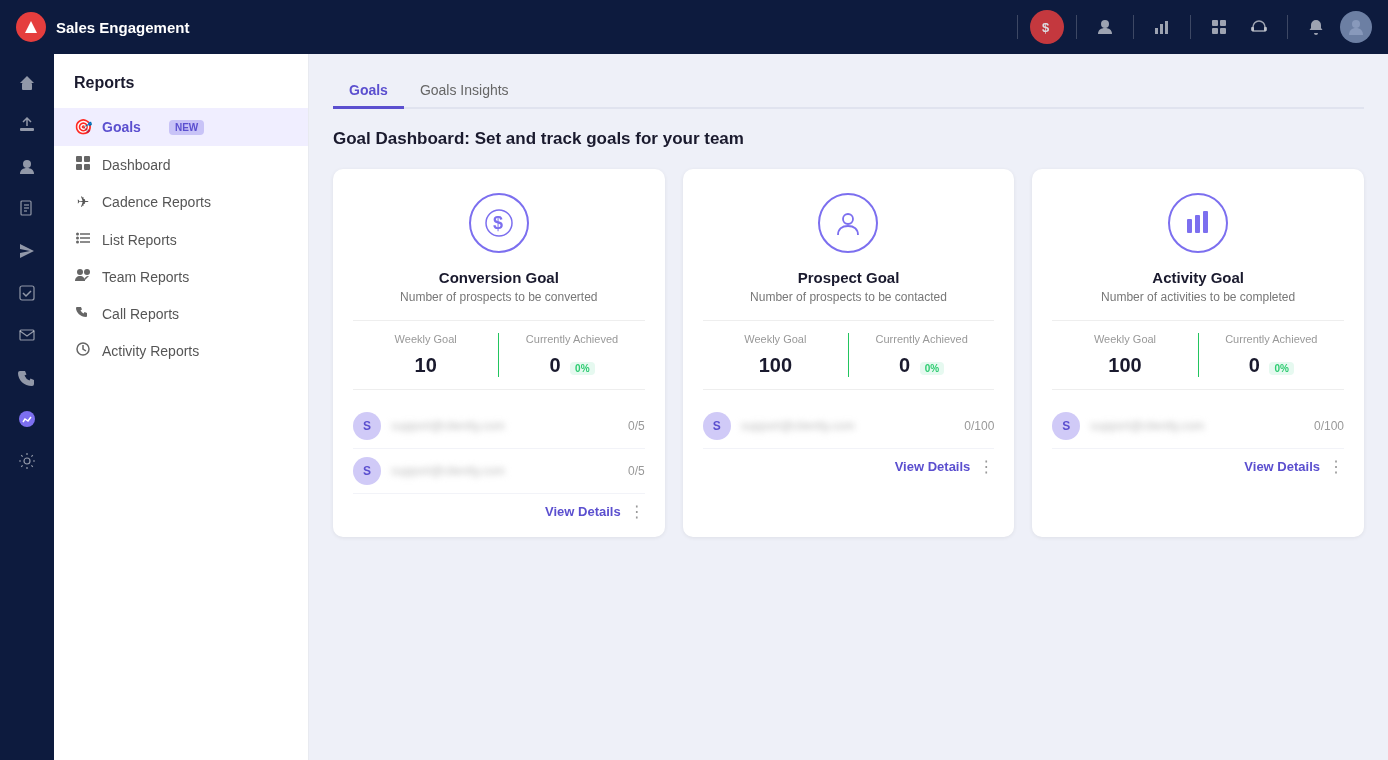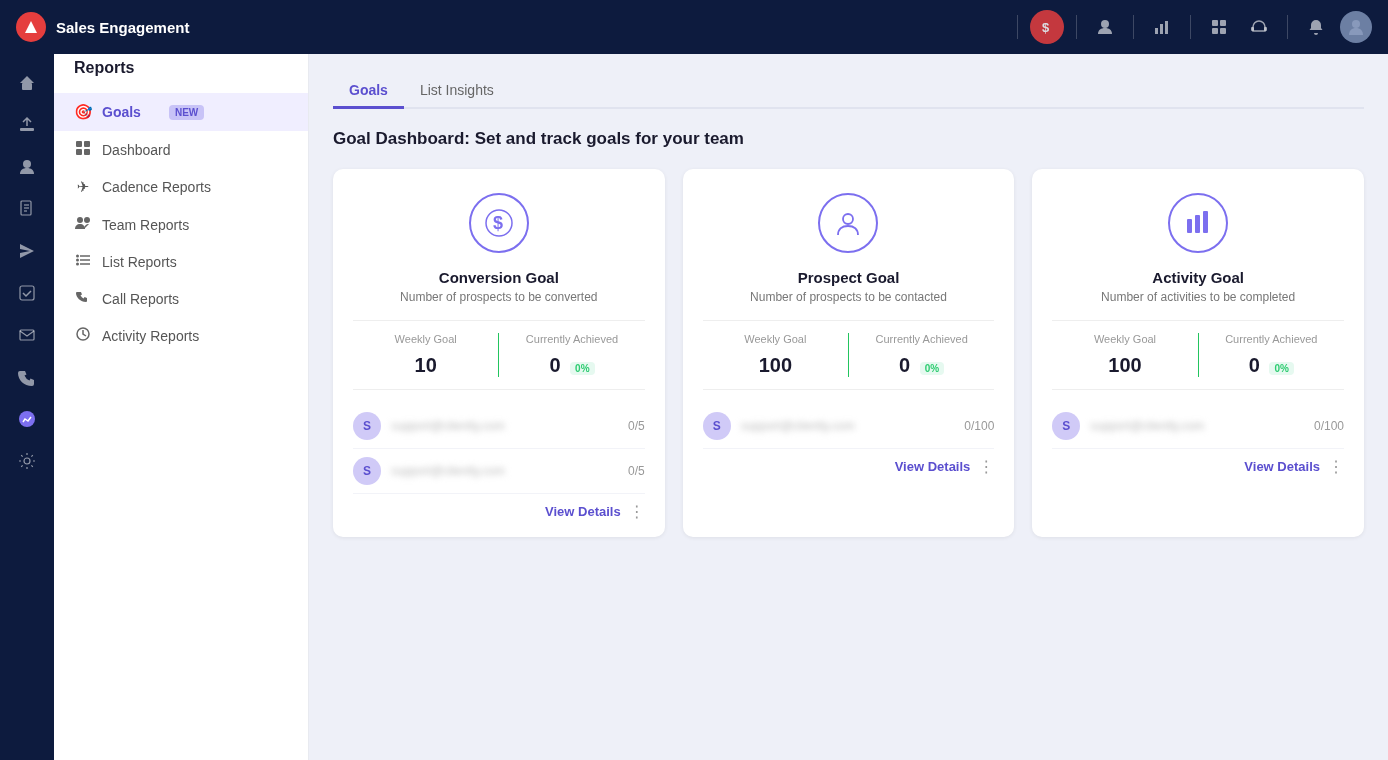--- a/index.html
+++ b/index.html
@@ -109,21 +109,21 @@
       cursor: pointer;
     }
     .rail-icon.active {
       color: #7c6fef;
     }
 
     
     .sidebar {
       width: 255px;
       background: white;
-      padding: 5px 0;
+      padding: 20px 0;
       flex-shrink: 0;
       border-right: 1px solid #e8eaf0;
     }
     .sidebar-title {
       font-size: 16px;
       font-weight: 700;
       color: #1a1a2e;
       padding: 0 20px 16px;
     }
     .sidebar-item {
@@ -467,65 +467,65 @@
           </svg>
       </span>
       <span>Dashboard</span>
     </div>
     <div class="sidebar-item">
       <span class="sidebar-item-icon">✈</span>
       <span>Cadence Reports</span>
     </div>
     <div class="sidebar-item">
       <span class="sidebar-item-icon">
-        <svg width="16" height="14" viewBox="0 0 16 14" fill="#666">
-            <circle cx="5" cy="4" r="3"></circle>
-            <path d="M0 13c0-3 2-5 5-5s5 2 5 5"></path>
-            <circle cx="12" cy="4" r="3"></circle>
-            <path d="M9 13c0-3 2-5 5-5"></path>
-          </svg>
-      </span>
-      <span>Team Reports</span>
-    </div>
-    <div class="sidebar-item">
-      <span class="sidebar-item-icon">
         <svg width="14" height="14" viewBox="0 0 14 14" fill="#666">
             <line x1="4" y1="3" x2="14" y2="3" stroke="#666" stroke-width="1.5"></line>
             <line x1="4" y1="7" x2="14" y2="7" stroke="#666" stroke-width="1.5"></line>
             <line x1="4" y1="11" x2="14" y2="11" stroke="#666" stroke-width="1.5"></line>
             <circle cx="1.5" cy="3" r="1.5"></circle>
             <circle cx="1.5" cy="7" r="1.5"></circle>
             <circle cx="1.5" cy="11" r="1.5"></circle>
           </svg>
       </span>
       <span>List Reports</span>
     </div>
     <div class="sidebar-item">
       <span class="sidebar-item-icon">
+        <svg width="16" height="14" viewBox="0 0 16 14" fill="#666">
+            <circle cx="5" cy="4" r="3"></circle>
+            <path d="M0 13c0-3 2-5 5-5s5 2 5 5"></path>
+            <circle cx="12" cy="4" r="3"></circle>
+            <path d="M9 13c0-3 2-5 5-5"></path>
+          </svg>
+      </span>
+      <span>Team Reports</span>
+    </div>
+    <div class="sidebar-item">
+      <span class="sidebar-item-icon">
         <svg width="14" height="14" viewBox="0 0 14 14" fill="#666">
             <path d="M2 2h3l1 2.5-1.5.8a7 7 0 003.2 3.2l.8-1.5 2.5 1V11a1 1 0 01-1 1C4.5 12 0 7.5 0 3a1 1 0 011-1z"></path>
           </svg>
       </span>
       <span>Call Reports</span>
     </div>
     <div class="sidebar-item">
       <span class="sidebar-item-icon">
         <svg width="14" height="14" viewBox="0 0 14 14" fill="#666">
             <path d="M7 1a6 6 0 100 12A6 6 0 007 1zm0 2v4l3 2" stroke="#666" stroke-width="1.5" fill="none"></path>
           </svg>
       </span>
       <span>Activity Reports</span>
     </div>
   </div>
 
   <div class="content">
 
     <div class="tabs">
       <div class="tab active">Goals</div>
-      <div class="tab">List Insights</div>
+      <div class="tab">Goals Insights</div>
     </div>
 
     <div class="page-title">Goal Dashboard: Set and track goals for your team</div>
 
     <div class="goal-cards">
 
       <div class="goal-card">
         <div class="card-icon-circle">
           <svg width="28" height="28" viewBox="0 0 28 28" fill="#7c6fef">
             <circle cx="14" cy="14" r="13" fill="none" stroke="#7c6fef" stroke-width="1.5"></circle>

